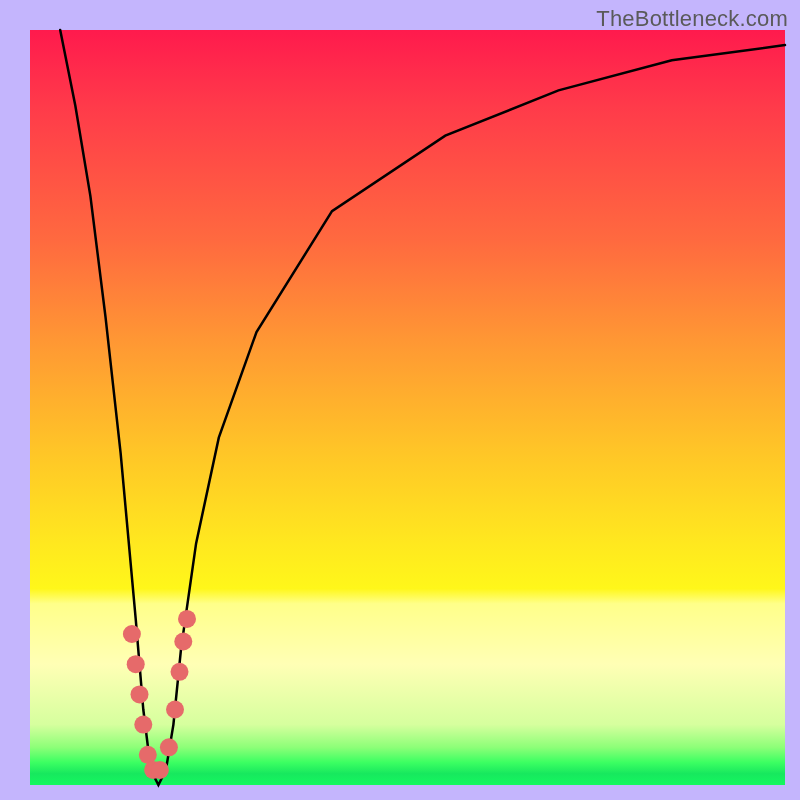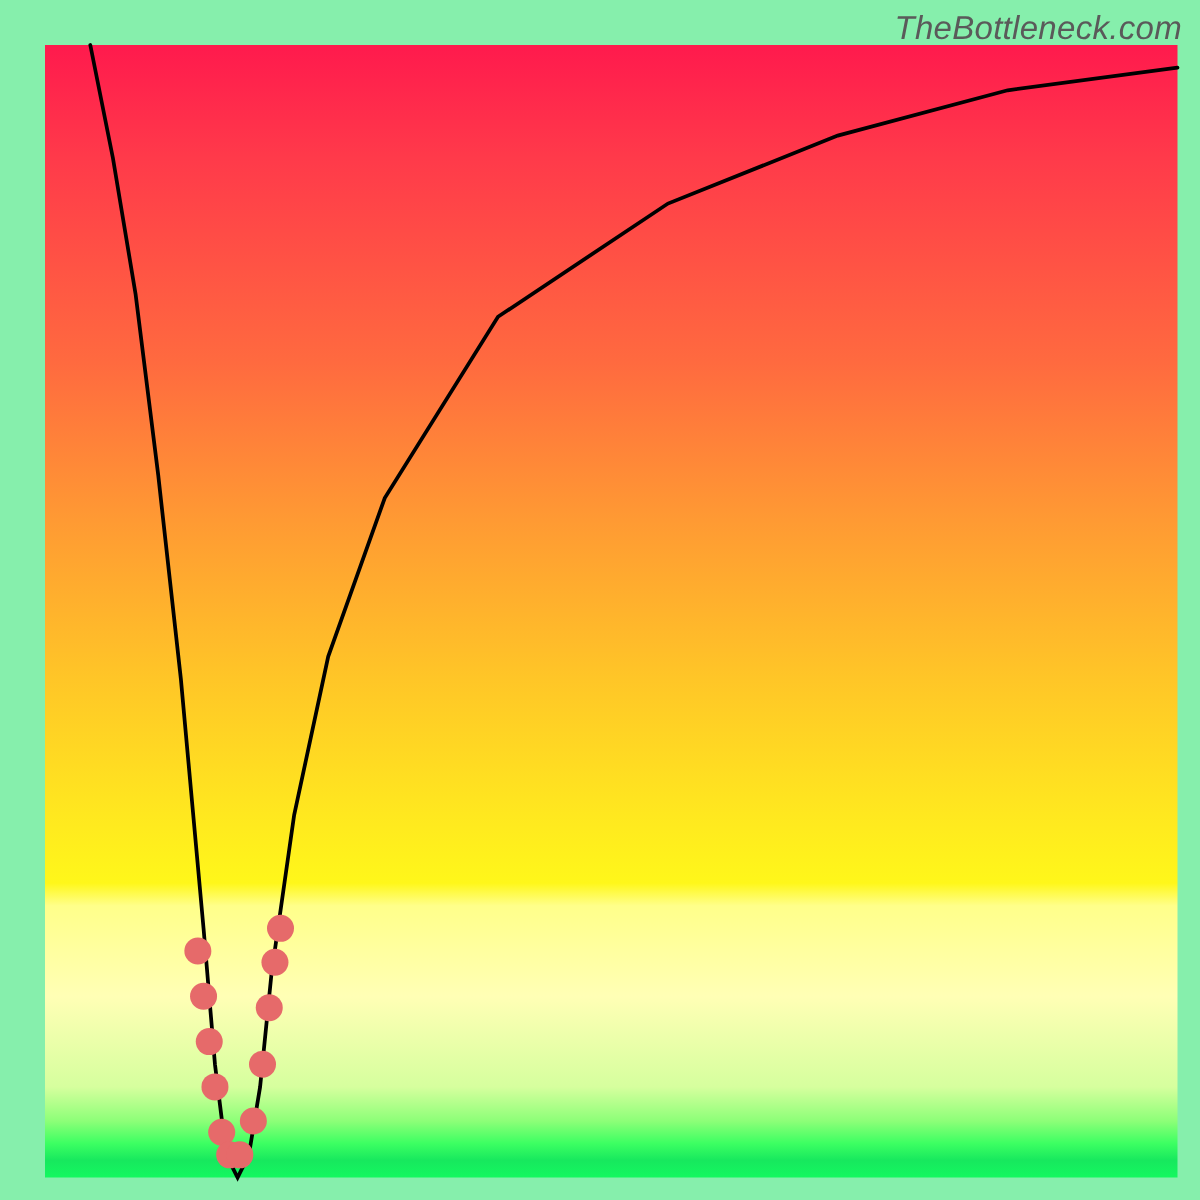--- a/index.html
+++ b/index.html
@@ -10,22 +10,21 @@
     overflow: hidden;
     background: #000;
     font-family: Arial, Helvetica, sans-serif;
   }
   .frame {
     position: absolute;
     left: 0;
     top: 0;
     width: 800px;
     height: 800px;
-    background: #86efac;
-    font-style: italic;
+    background: #c4b5fd;
   }
   .plot {
     position: absolute;
     left: 30px;
     top: 30px;
     width: 755px;
     height: 755px;
     
     background: linear-gradient(
       to bottom,

